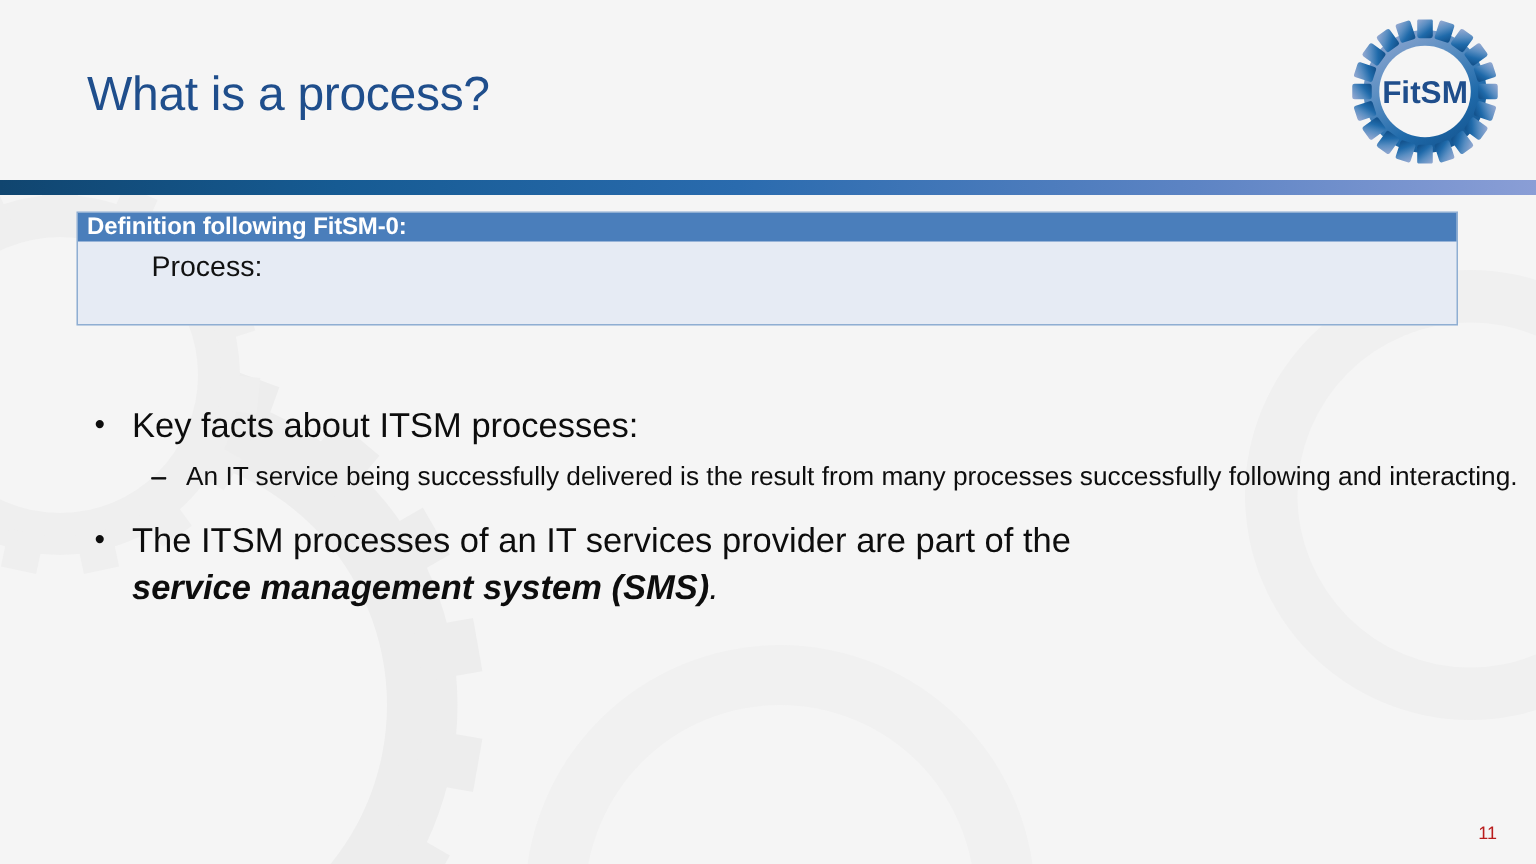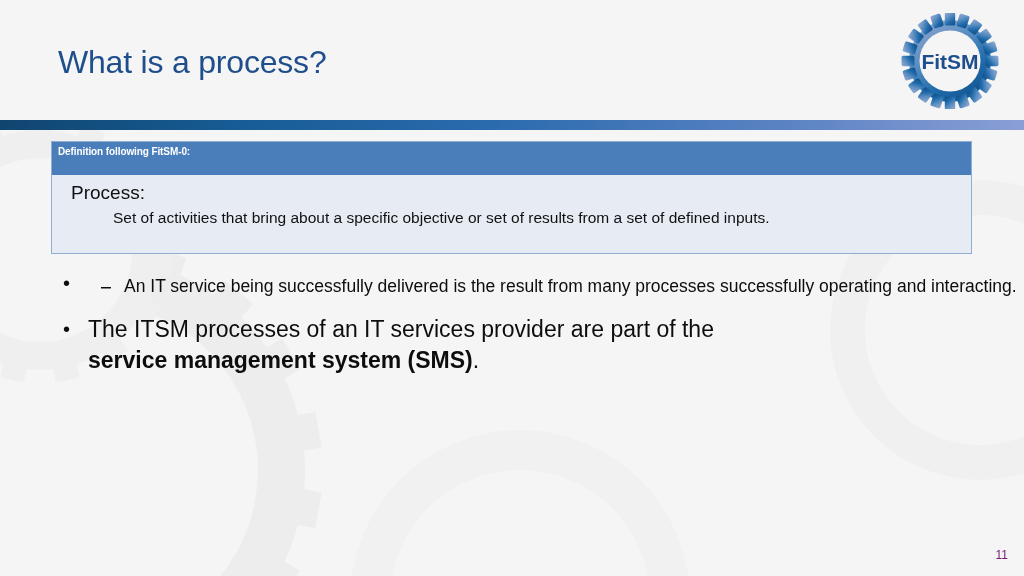--- a/index.html
+++ b/index.html
@@ -81,28 +81,29 @@
     top: 141px;
     width: 921px;
     background: #e6ebf4;
     border: 1px solid #8faed2;
     z-index: 2;
     box-sizing: border-box;
   }
   .definition-header {
     background: #4a7ebb;
     color: #ffffff;
-    font-size: 10px;
+    font-size: 16px;
     font-weight: bold;
-    padding: 3px 0 16px 6px;
+    padding: 3px 0 2px 6px;
     letter-spacing: -0.1px;
     line-height: 14px;
   }
   .definition-body {
     padding: 5px 8px 24px 19px;
+    margin-left: 30px;
   }
   .definition-term {
     font-size: 19px;
     color: #111111;
     line-height: 26px;
     font-weight: 400;
   }
   .definition-text {
     font-size: 15.5px;
     color: #111111;
@@ -152,30 +153,31 @@
     line-height: 25px;
   }
 
   .sub-list { margin-top: 5px; }
 
   .bullet-final {
     margin-top: 15px;
   }
   .bullet-final .line2 {
     display: block;
+    font-style: italic;
   }
   .bold { font-weight: bold; }
 
   
   .page-number {
     position: absolute;
-    right: 16px;
+    right: 26px;
     bottom: 14px;
     font-size: 12px;
-    color: #701a75;
+    color: #b91c1c;
     z-index: 2;
   }
 </style>
 </head>
 <body>
 
 <div class="slide">
 
   <svg class="watermark" viewBox="0 0 1024 576" preserveAspectRatio="none">
     <defs>
@@ -287,43 +289,43 @@
       </g>
     </svg>
   </div>
 
   <div class="divider-bar"></div>
 
   <div class="definition-box">
     <div class="definition-header">Definition following FitSM-0:</div>
     <div class="definition-body">
       <div class="definition-term">Process:</div>
-      <div class="definition-text">Set of activities that bring about a specific objective or set of results from a set of defined inputs.</div>
     </div>
   </div>
 
   <div class="content">
 
     <div class="bullet-l1">
       <span class="marker">•</span>
+      <span>Key facts about ITSM processes:</span>
     </div>
 
     <div class="sub-list">
 
       <div class="bullet-l2">
         <span class="marker">–</span>
       </div>
 
       <div class="bullet-l2">
         <span class="marker">–</span>
       </div>
 
       <div class="bullet-l2">
         <span class="marker">–</span>
-        <span>An IT service being successfully delivered is the result from many processes successfully operating and interacting.</span>
+        <span>An IT service being successfully delivered is the result from many processes successfully following and interacting.</span>
       </div>
 
     </div>
 
     <div class="bullet-l1 bullet-final">
       <span class="marker">•</span>
       <span>The ITSM processes of an IT services provider are part of the</span>
       <span class="line2"><span class="bold">service management system (SMS)</span><span>.</span></span>
     </div>
 

